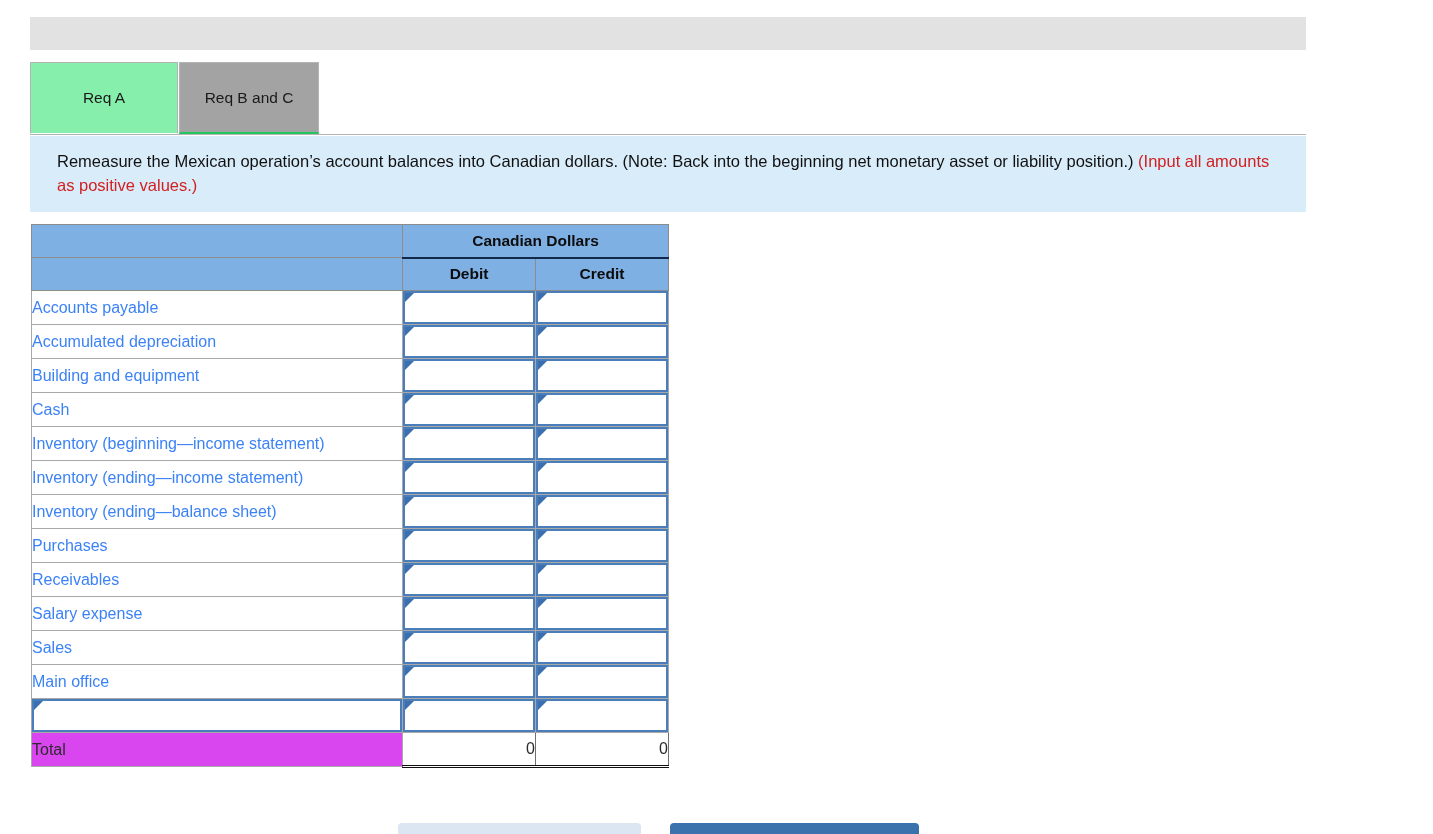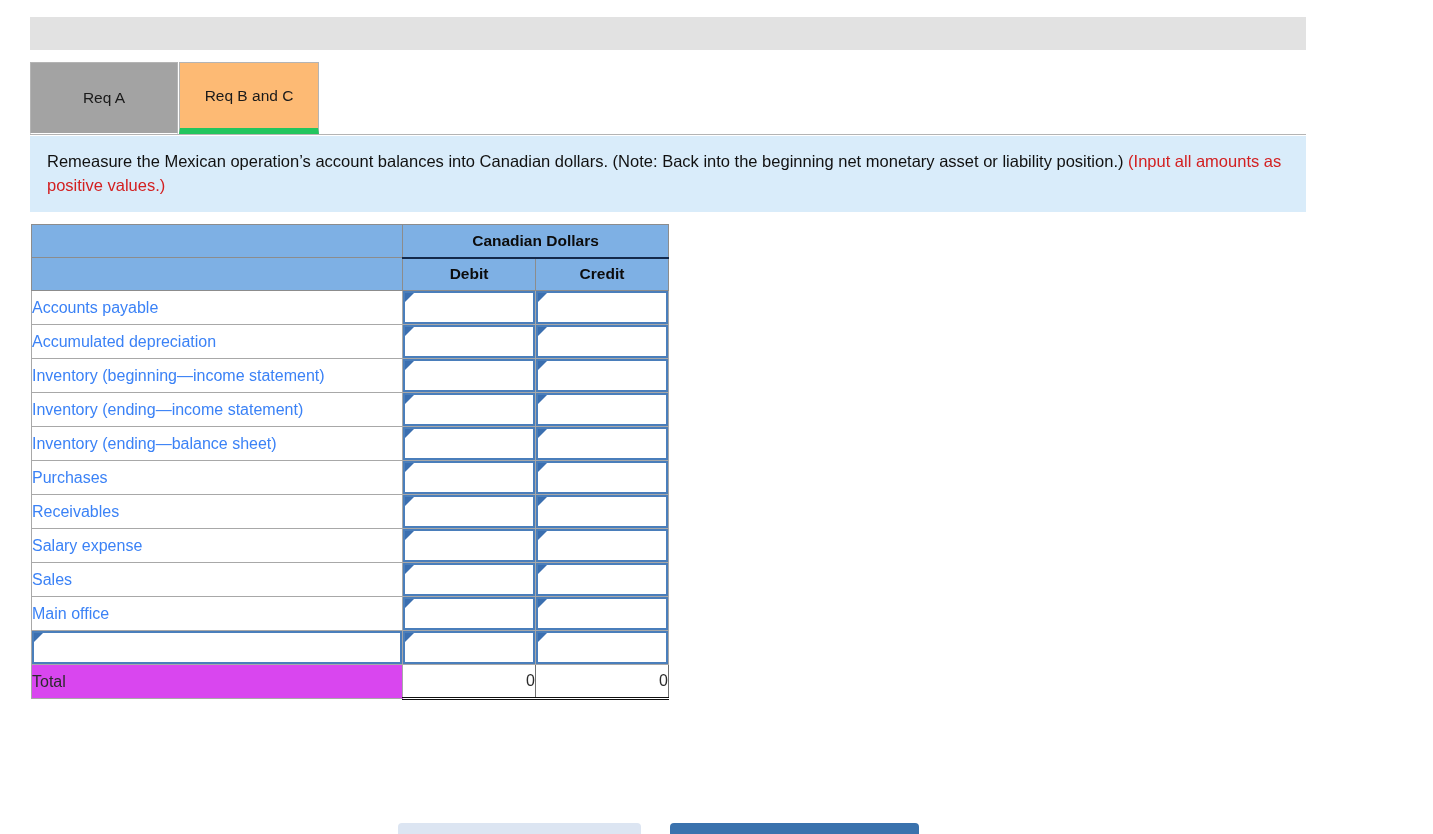--- a/index.html
+++ b/index.html
@@ -36,46 +36,46 @@
     display: flex;
     align-items: center;
     justify-content: center;
     font-size: 15.5px;
     color: #1a1a1a;
     padding: 0 20px;
     position: relative;
     z-index: 2;
   }
   .tab.active {
-    background: #a3a3a3;
+    background: #86efac;
     border-bottom: 1px solid #ffffff;
     width: 148px;
   }
   .tab.inactive {
-    background: #fdba74;
-    border-bottom: 6px solid #22c55e;
+    background: #a3a3a3;
+    border-bottom: 2px solid #22c55e;
     width: 140px;
     margin-left: 1px;
   }
   .tab-underline {
     position: absolute;
     left: 0; top: 72px;
     width: 1276px;
     height: 1px;
     background: #b4b4b4;
     z-index: 1;
   }
 
   
   .instructions {
     position: absolute;
     left: 30px; top: 136px;
     width: 1276px; height: 76px;
     background: #d9ecfa;
-    padding: 14px 18px 0 17px;
+    padding: 14px 18px 0 27px;
     font-size: 16.5px;
     line-height: 1.45;
     color: #111111;
   }
   .red { color: #d32021; }
 
   
   .sheet {
     position: absolute;
     left: 31px; top: 224px;
@@ -237,20 +237,38 @@
       <tr>
         <td class="lbl">Accumulated depreciation</td>
         <td class="inp-cell">
             <div class="inp"></div>
           </td>
         <td class="inp-cell">
             <div class="inp"></div>
           </td>
       </tr>
       <tr>
+        <td class="lbl">Building and equipment</td>
+        <td class="inp-cell">
+            <div class="inp"></div>
+          </td>
+        <td class="inp-cell">
+            <div class="inp"></div>
+          </td>
+      </tr>
+      <tr>
+        <td class="lbl">Cash</td>
+        <td class="inp-cell">
+            <div class="inp"></div>
+          </td>
+        <td class="inp-cell">
+            <div class="inp"></div>
+          </td>
+      </tr>
+      <tr>
         <td class="lbl">Inventory (beginning—income statement)</td>
         <td class="inp-cell">
             <div class="inp"></div>
           </td>
         <td class="inp-cell">
             <div class="inp"></div>
           </td>
       </tr>
       <tr>
         <td class="lbl">Inventory (ending—income statement)</td>

